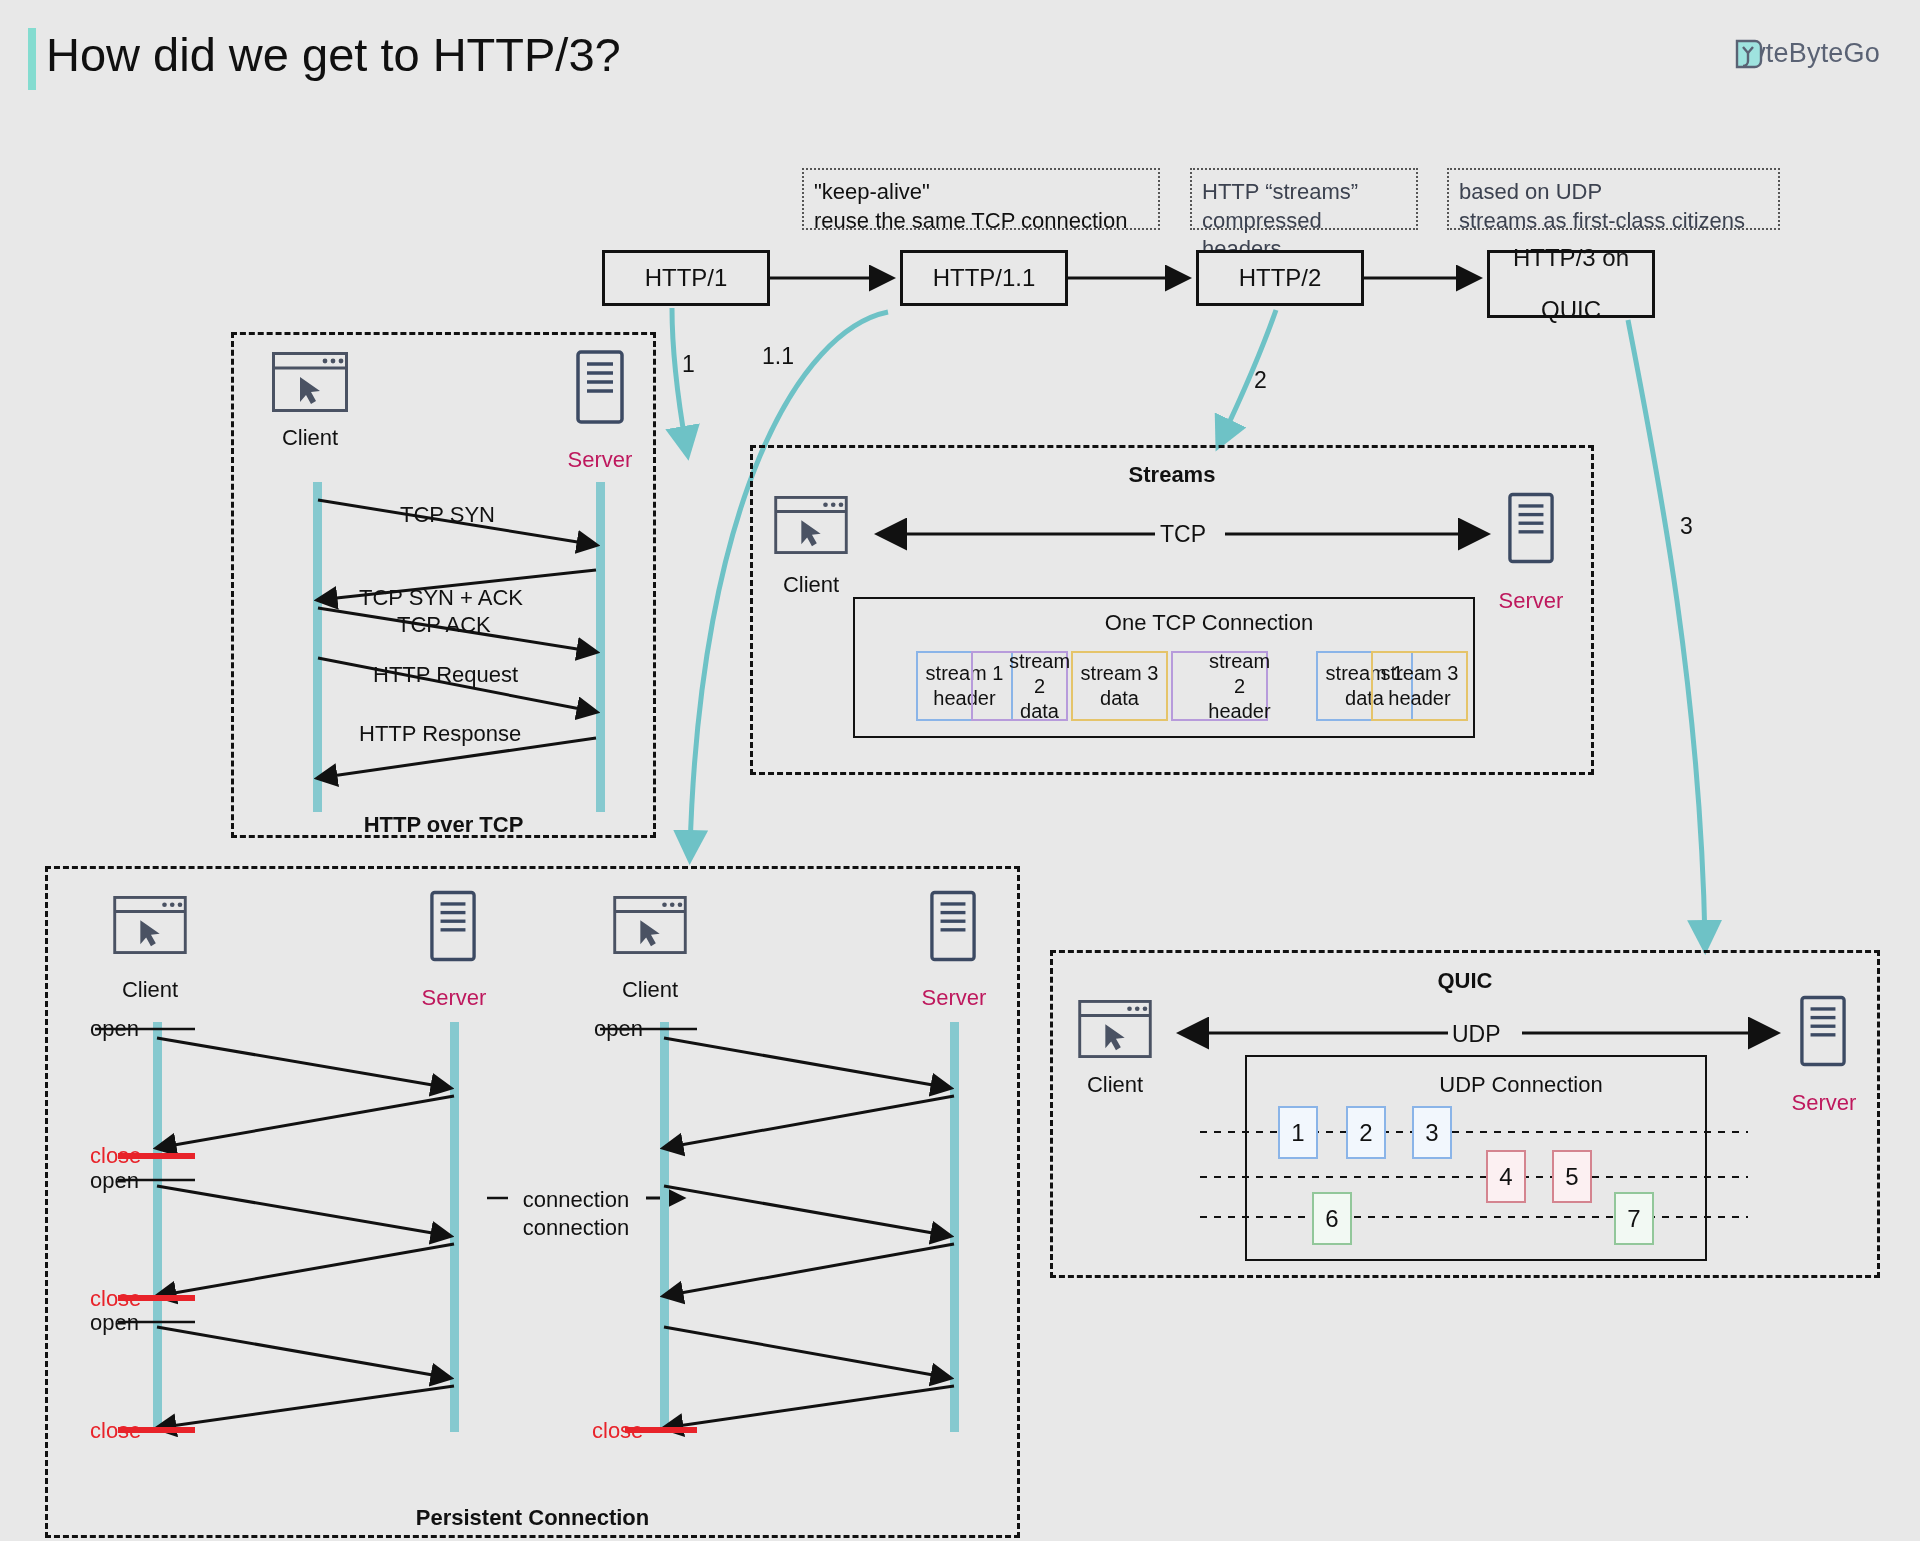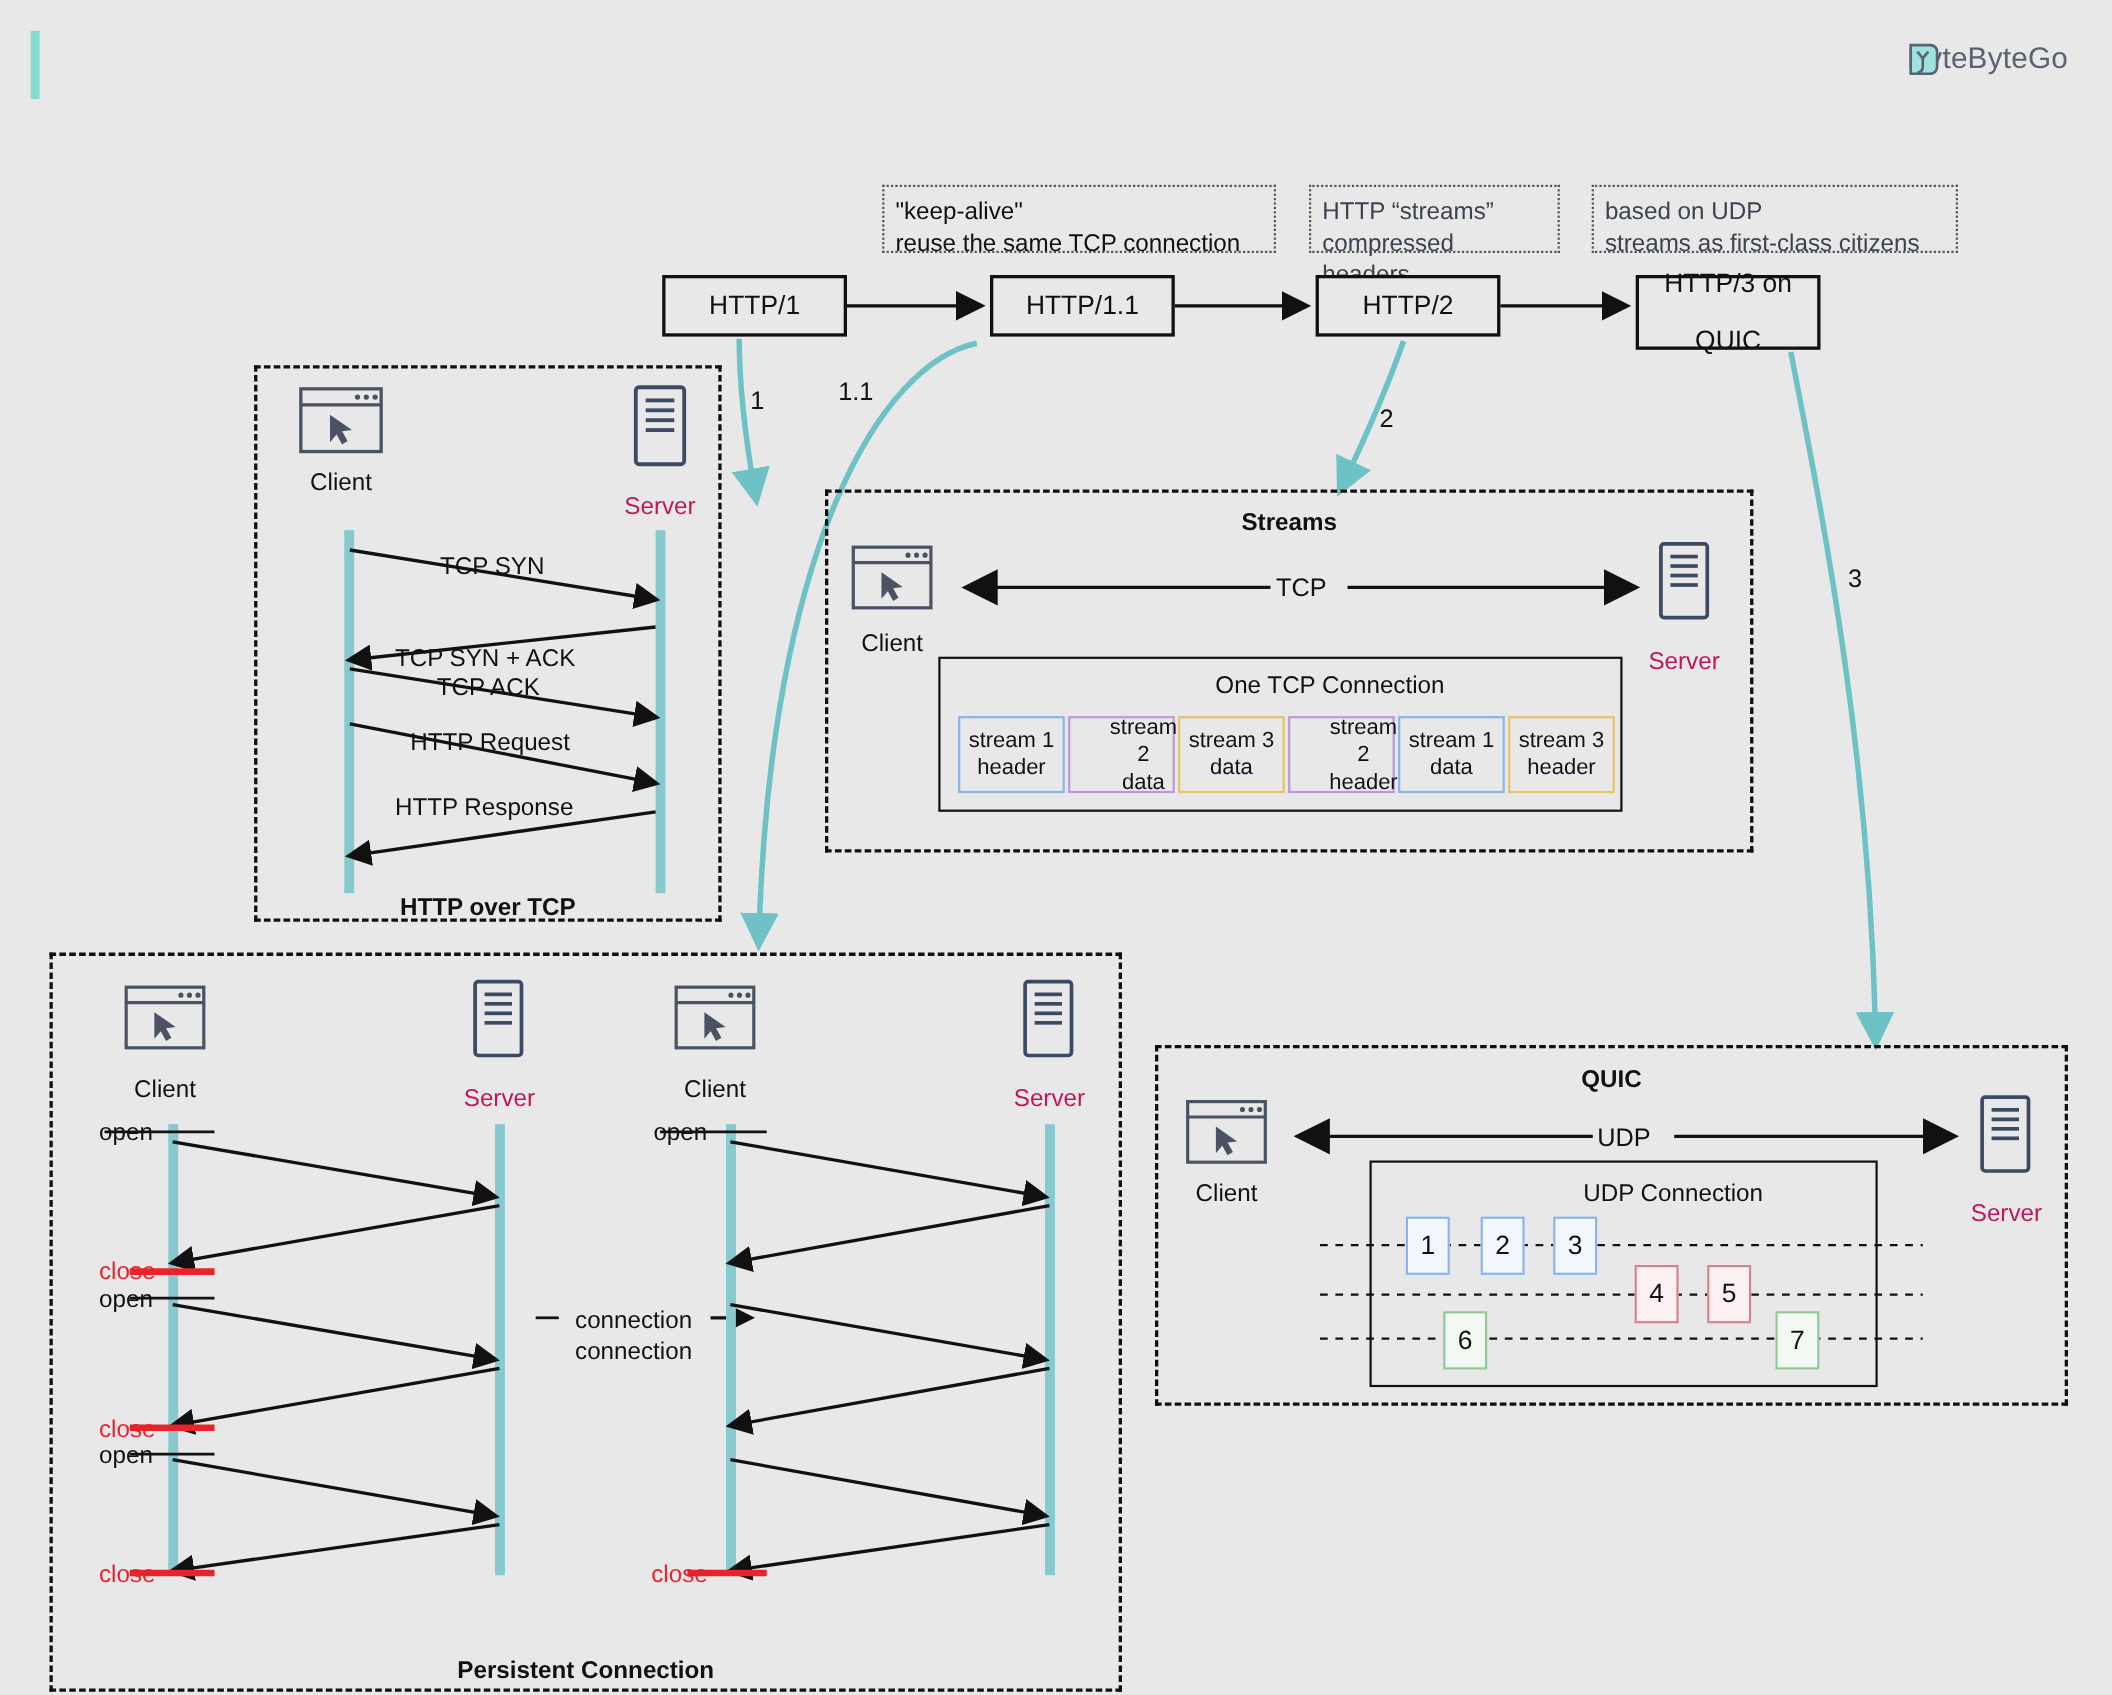--- a/index.html
+++ b/index.html
@@ -64,21 +64,21 @@
   .close-label { position:absolute; font-size:22px; color:#e8232a; }
 
   
   .chipbox { position:absolute; border:2px solid #111; background:transparent; }
   .chipbox-title { position:absolute; width:100%; text-align:center; font-size:22px; color:#111;margin-left:45px; }
   .chip {
     position:absolute; border:2px solid #999; background:transparent;
     display:flex; flex-direction:column; align-items:center; justify-content:center;
     font-size:20px; color:#111; line-height:1.25; text-align:center;
   }
-  .chip.blue   { border-color:#8ab4e8; }
+  .chip.blue   { border-color:#8ab4e8;margin-left:45px; }
   .chip.purple { border-color:#b79bdb;padding-left:40px; }
   .chip.yellow { border-color:#e5c46a; }
 
   
   .pkt {
     position:absolute; display:flex; align-items:center; justify-content:center;
     font-size:24px; color:#111;
   }
   .pkt.blue  { border:2px solid #8ab4e8; background:#f2f7fd; }
   .pkt.red   { border:2px solid #d4848f; background:#fcf0f2; }
@@ -90,20 +90,21 @@
   .curve-label { font-size:23px; fill:#111; font-family:"Liberation Sans", sans-serif; }
   .dotline { stroke:#111; stroke-width:2; stroke-dasharray:7 7; fill:none; }
   .redline { stroke:#e8232a; stroke-width:6; }
   .blackline { stroke:#111; stroke-width:2.5; }
 </style>
 </head>
 <body>
 
 <div id="header">
   <div id="title-bar"></div>
+  <div id="page-title">How did we get to HTTP/3?</div>
   <div id="logo">
     <svg id="logo-mark" viewBox="0 0 30 32">
       <path d="M3 3 h18 a6 6 0 0 1 6 6 v14 a6 6 0 0 1 -6 6 h-18 z" fill="#9fe3df" stroke="#5a6274" stroke-width="2.4"></path>
       <path d="M9 9 l5 6 l5 -6" fill="none" stroke="#5a6274" stroke-width="2.4"></path>
       <path d="M14 15 v8 a5 5 0 0 1 -5 5" fill="none" stroke="#5a6274" stroke-width="2.4"></path>
     </svg>
     <div id="logo-text">ByteByteGo</div>
   </div>
 </div>
 

